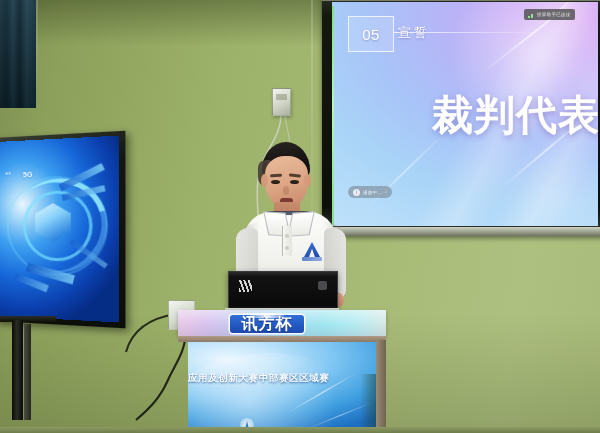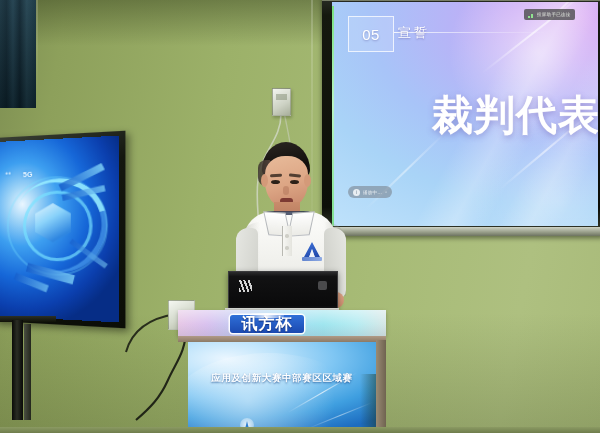--- a/index.html
+++ b/index.html
@@ -388,21 +388,21 @@
     background:linear-gradient(90deg,rgba(255,255,255,0),rgba(255,255,255,.7),rgba(255,255,255,0));
     transform-origin:left center;
   }
   .pod-line1{
     position:absolute;left:0;top:16px;width:188px;text-align:center;
     color:#ffffff;font-size:9.5px;font-weight:bold;letter-spacing:.6px;
     text-shadow:0 1px 2px rgba(10,60,130,.75);
     white-space:nowrap;
   }
   .pod-line2{
-    position:absolute;left:0;top:30px;width:188px;text-align:center;
+    position:absolute;left:0;top:30px;width:188px;text-align:left;
     color:#ffffff;font-size:9.5px;font-weight:bold;letter-spacing:.6px;
     text-shadow:0 1px 2px rgba(10,60,130,.75);
     white-space:nowrap;
   }
   .pod-slogan{
     position:absolute;left:49px;top:50px;width:92px;height:14px;
     border:1px solid rgba(255,255,255,.6);border-radius:8px;
     display:flex;align-items:center;justify-content:center;gap:7px;
   }
   .pod-slogan span{

